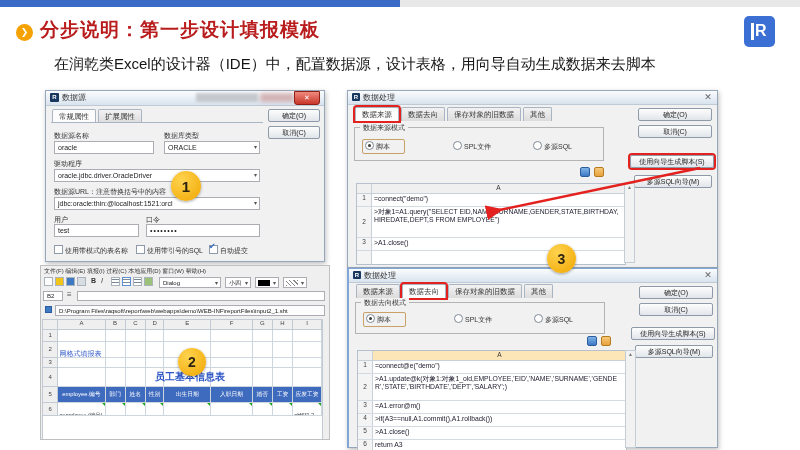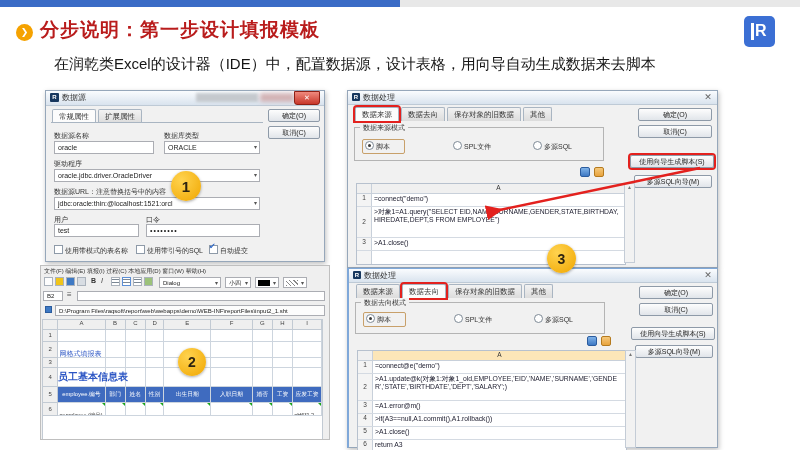--- a/index.html
+++ b/index.html
@@ -190,21 +190,21 @@
         <div class="shhdr" style="width:15px;height:18px;line-height:18px;">4</div>
         <div class="shcell" style="width:48px;height:18px;"></div>
           <div class="shcell" style="width:20px;height:18px;"></div>
           <div class="shcell" style="width:20px;height:18px;"></div>
           <div class="shcell" style="width:18px;height:18px;"></div>
           <div class="shcell" style="width:48px;height:18px;"></div>
           <div class="shcell" style="width:42px;height:18px;"></div>
           <div class="shcell" style="width:20px;height:18px;"></div>
           <div class="shcell" style="width:20px;height:18px;"></div>
           <div class="shcell" style="width:29px;height:18px;"></div>
-        <div class="abs nw" style="left:15px;right:0;top:0;height:18px;line-height:18px;text-align:left;font-size:10px;font-weight:bold;color:#2B55C4;">员工基本信息表</div>
+        <div class="abs nw" style="left:15px;right:0;top:0;height:18px;line-height:18px;text-align:center;font-size:10px;font-weight:bold;color:#2B55C4;">员工基本信息表</div>
       </div>
 
       <div style="display:flex;">
         <div class="shhdr" style="width:15px;height:15px;line-height:15px;">5</div>
         <div class="shcell bluecell" style="width:48px;height:15px;">employee.编号</div>
         <div class="shcell bluecell" style="width:20px;height:15px;">部门</div>
         <div class="shcell bluecell" style="width:20px;height:15px;">姓名</div>
         <div class="shcell bluecell" style="width:18px;height:15px;">性别</div>
         <div class="shcell bluecell" style="width:48px;height:15px;">出生日期</div>
         <div class="shcell bluecell" style="width:42px;height:15px;">入职日期</div>

